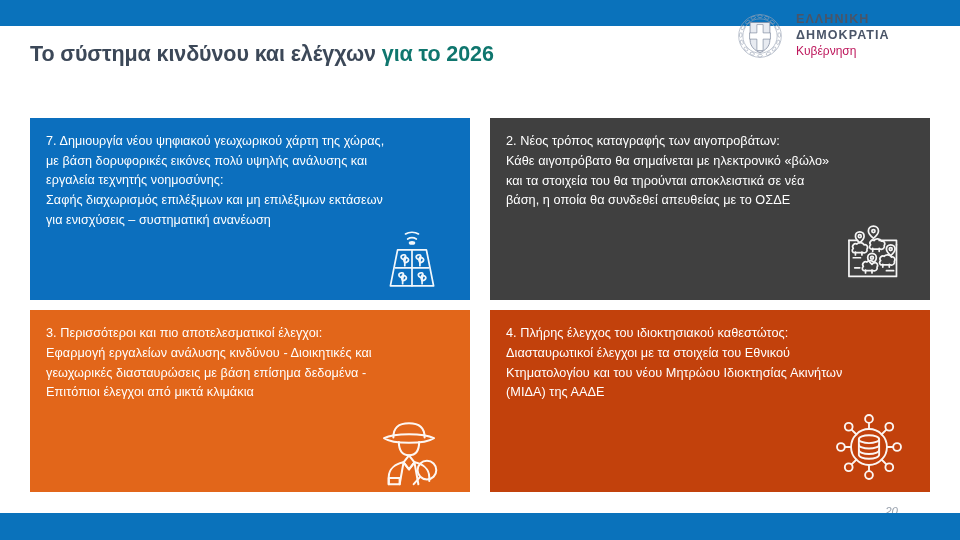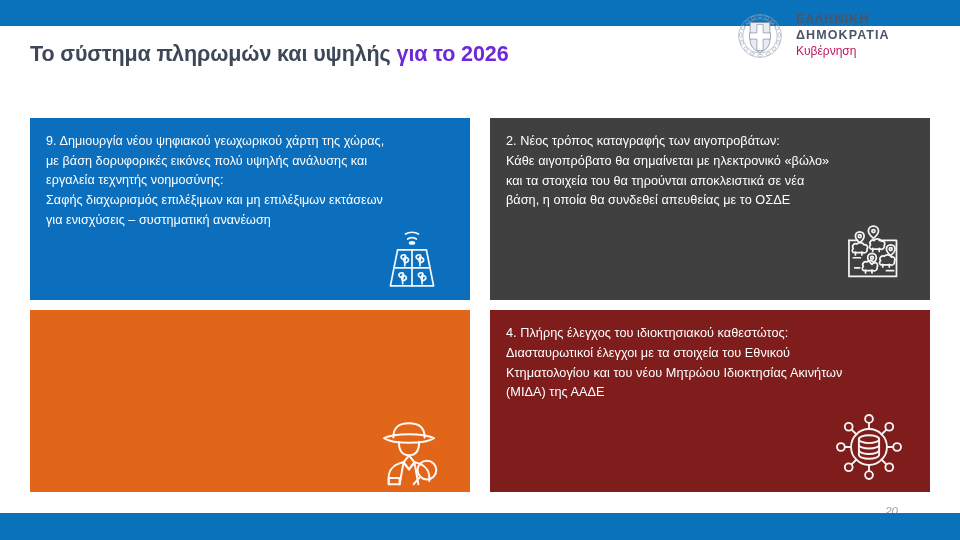--- a/index.html
+++ b/index.html
@@ -42,41 +42,41 @@
   .logo-sub {
     font-size: 12px; color: #be185d; line-height: 1.3; margin-top: 1px;
   }
 
   
   .title {
     position: absolute; left: 30px; top: 42px;
     font-size: 21.5px; font-weight: bold; letter-spacing: -0.1px;
     color: #3C4858; white-space: nowrap;
   }
-  .title .hl { color: #6d28d9; }
+  .title .hl { color: #0f766e; }
 
   
   .grid {
     position: absolute; left: 30px; top: 118px;
     width: 900px; height: 374px;
     display: grid;
     grid-template-columns: 440px 440px;
     grid-template-rows: 182px 182px;
     column-gap: 20px; row-gap: 10px;
   }
   .card {
     position: relative;
     overflow: hidden;
     padding: 14px 16px 0 16px;
     color: #ffffff;
   }
   .card.c1 { background: #0C6FBE; }
   .card.c2 { background: #404040; }
   .card.c3 { background: #E2661A; }
-  .card.c4 { background: #7f1d1d; }
+  .card.c4 { background: #c2410c; }
 
   .card-text {
     font-size: 12.7px;
     line-height: 1.56;
     white-space: pre-line;
     font-weight: 400;
     letter-spacing: 0.05px;
   }
   .card.c1 .card-text { font-size: 12.6px; }
 
@@ -134,26 +134,26 @@
 
         <path d="M44 28 H56 V44 H70 V56 H56 V78 H44 V56 H30 V44 H44 Z" fill="#ffffff" stroke="#8892A6" stroke-width="1.4"></path>
       </g>
     </svg>
     <div class="logo-text">
       <div class="logo-title">ΕΛΛΗΝΙΚΗ ΔΗΜΟΚΡΑΤΙΑ</div>
       <div class="logo-sub">Κυβέρνηση</div>
     </div>
   </div>
 
-  <div class="title"><span>Το σύστημα πληρωμών και υψηλής </span><span class="hl">για το 2026</span></div>
+  <div class="title"><span>Το σύστημα κινδύνου και ελέγχων </span><span class="hl">για το 2026</span></div>
 
   <div class="grid">
 
     <div class="card c1">
-      <div class="card-text">9. Δημιουργία νέου ψηφιακού γεωχωρικού χάρτη της χώρας,
+      <div class="card-text">7. Δημιουργία νέου ψηφιακού γεωχωρικού χάρτη της χώρας,
 με βάση δορυφορικές εικόνες πολύ υψηλής ανάλυσης και
 εργαλεία τεχνητής νοημοσύνης:
 Σαφής διαχωρισμός επιλέξιμων και μη επιλέξιμων εκτάσεων
 για ενισχύσεις – συστηματική ανανέωση</div>
       <svg class="card-icon" viewBox="0 0 100 100">
         <g fill="none" stroke="#ffffff" stroke-width="2.4" stroke-linecap="round" stroke-linejoin="round">
 
           <path d="M41 18 a12 7 0 0 1 18 0"></path>
           <path d="M44 25 a8.5 5 0 0 1 12 0"></path>
           <ellipse cx="50" cy="30.5" rx="4.5" ry="2.6" fill="#ffffff" stroke="none"></ellipse>
@@ -214,20 +214,24 @@
           <path d="M62 62 c-3 -4 2 -8 5 -6 c2 -3 8 -3 10 1 c4 -1 6 3 4 6 c1 3 -2 6 -5 5 l-12 0 c-3 0 -5 -3 -2 -6z"></path>
           <path d="M65 67 v4 M74 67 v4"></path>
 
           <path d="M38 70 c-3 -4 2 -8 5 -6 c2 -3 8 -3 10 1 c4 -1 6 3 4 6 c1 3 -2 6 -5 5 l-12 0 c-3 0 -5 -3 -2 -6z"></path>
           <path d="M41 75 v4 M50 75 v4"></path>
         </g>
       </svg>
     </div>
 
     <div class="card c3">
+      <div class="card-text">3. Περισσότεροι και πιο αποτελεσματικοί έλεγχοι:
+Εφαρμογή εργαλείων ανάλυσης κινδύνου - Διοικητικές και
+γεωχωρικές διασταυρώσεις με βάση επίσημα δεδομένα -
+Επιτόπιοι έλεγχοι από μικτά κλιμάκια</div>
       <svg class="card-icon" viewBox="0 0 100 100">
         <g fill="none" stroke="#ffffff" stroke-width="2.6" stroke-linecap="round" stroke-linejoin="round">
 
           <path d="M30 30 c0 -12 6 -18 20 -18 c14 0 20 6 20 18"></path>
           <path d="M18 31 c8 -4 16 -5 32 -5 c16 0 24 1 32 5 c-6 4 -16 6 -32 6 c-16 0 -26 -2 -32 -6z"></path>
 
           <path d="M37 36 c0 10 4 17 13 17 c9 0 13 -7 13 -17"></path>
 
           <path d="M50 53 l-7 9 l7 9 l7 -9 z"></path>
           <path d="M43 62 L50 71 L57 62"></path>

